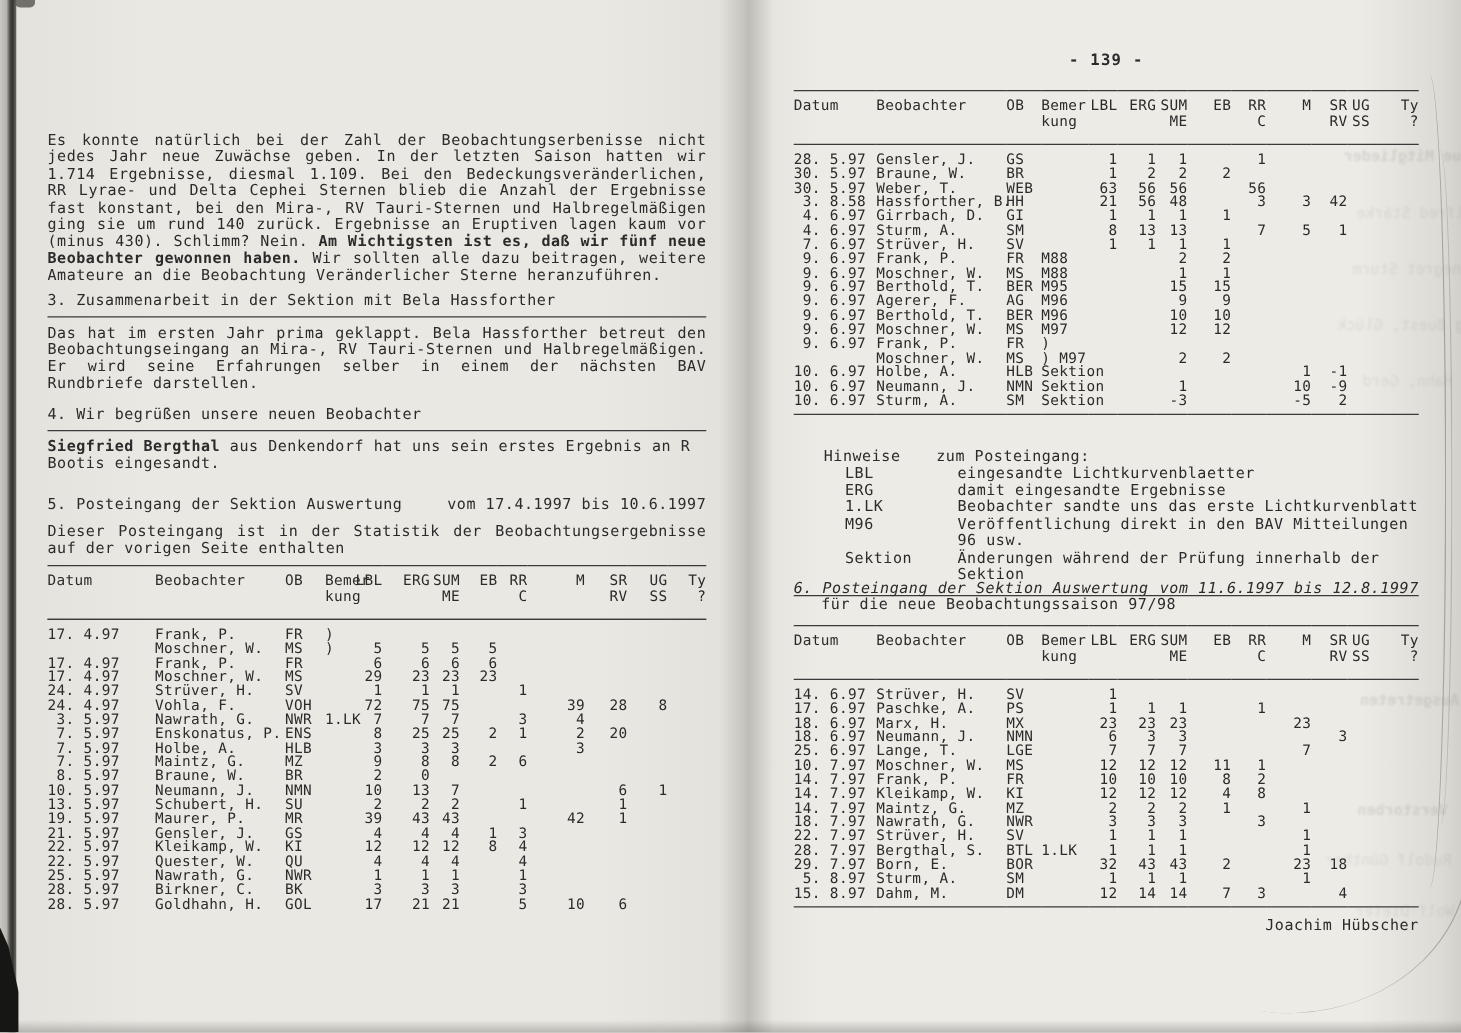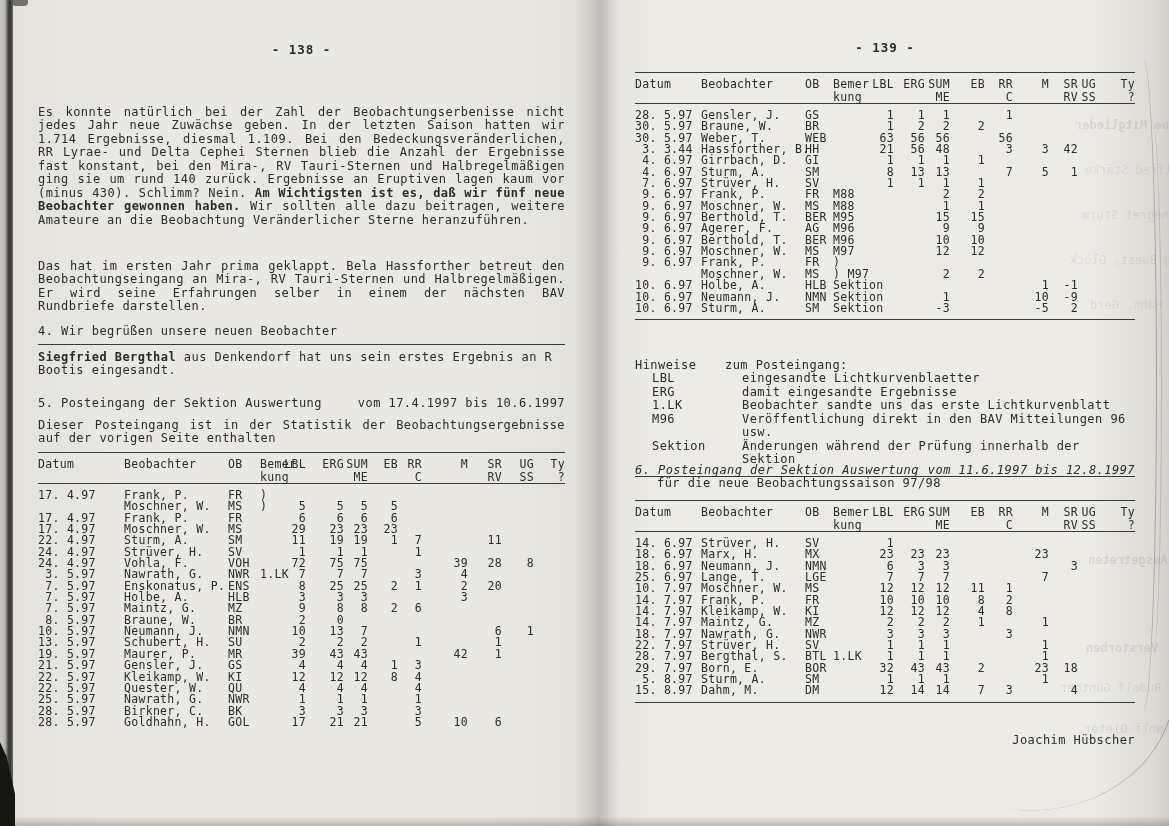--- a/index.html
+++ b/index.html
@@ -40,31 +40,31 @@
   .pagenum{position:absolute;text-align:center;font-weight:bold;font-size:12.5px;letter-spacing:1px;}
   .heading{position:absolute;font-size:12px;letter-spacing:.45px;border-bottom:1.5px solid var(--rule);padding-bottom:6px;}
   .heading-row{position:absolute;font-size:12px;letter-spacing:.45px;display:flex;justify-content:space-between;}
   .para{position:absolute;font-size:12px;letter-spacing:.45px;line-height:13.45px;text-align:justify;margin:0;}
   .para b{font-weight:bold;}
   .note{position:absolute;font-size:12px;letter-spacing:.45px;line-height:13.45px;margin:0;}
   
   table.obs{position:absolute;border-collapse:collapse;table-layout:fixed;
     border-top:1.5px solid var(--rule);font-size:11.5px;letter-spacing:.3px;}
   table.obs td{padding:0;line-height:11.35px;white-space:pre;overflow:visible;vertical-align:top;}
-  table.obs thead td{border-bottom:1.5px solid var(--rule);padding-top:5px;padding-bottom:0;line-height:12.5px;}
+  table.obs thead td{border-bottom:1.5px solid var(--rule);padding-top:5px;padding-bottom:12px;line-height:12.5px;}
   table.obs tbody tr:first-child td{padding-top:6px;}
   table.obs .num{text-align:right;}
   table.obs .txt{text-align:left;}
   table.obs.ruled-bottom{border-bottom:1.5px solid var(--rule);}
   table.obs.ruled-bottom tbody tr:last-child td{padding-bottom:5px;}
   
   .hinweise{position:absolute;font-size:12px;letter-spacing:.45px;line-height:13.45px;
     border-bottom:1.5px solid var(--rule);padding-bottom:9px;}
   .hinweise .hrow{display:flex;}
-  .hinweise .hkey{width:90px;flex:none;white-space:pre;}
+  .hinweise .hkey{width:90px;flex:none;white-space:pre;margin-left:24px;}
   .signature{position:absolute;font-size:12px;letter-spacing:.45px;text-align:right;}
 </style>
 </head>
 <body>
 
 <div class="edge-strip"></div>
 <div class="corner-blob"></div>
 <div class="top-mark"></div>
 <div class="gutter"></div>
 <div class="bottom-shade"></div>
@@ -77,24 +77,24 @@
     <div class="bleed" style="left: 1082px; top: 208px;">Annegret Sturm</div>
     <div class="bleed" style="left: 1070px; top: 253px;">Georg Buest, Glück</div>
     <div class="bleed" style="left: 1090px; top: 298px;">Hahn, Gerd</div>
     <div class="bleed b-bold" style="left: 1088px; top: 553px;">Ausgetreten</div>
     <div class="bleed b-bold" style="left: 1086px; top: 641px;">Verstorben</div>
     <div class="bleed" style="left: 1060px; top: 681px;">Dipl. Ing. Rudolf Günther</div>
     <div class="bleed" style="left: 1084px; top: 722px;">Wolf-Dieter</div>
   </div>
 
 <div class="page" id="left-page">
-  <div class="pagenum" style="left:25px;top:42px;width:527px;">- 138 -</div>
 
   <p class="para" style="left:25px;top:106px;width:527px;"><span>Es konnte natürlich bei der Zahl der Beobachtungserbenisse nicht jedes Jahr neue Zuwächse geben. In der letzten Saison hatten wir 1.714 Ergebnisse, diesmal 1.109. Bei den Bedeckungsveränderlichen, RR Lyrae- und Delta Cephei Sternen blieb die Anzahl der Ergebnisse fast konstant, bei den Mira-, RV Tauri-Sternen und Halbregelmäßigen ging sie um rund 140 zurück. Ergebnisse an Eruptiven  lagen kaum vor (minus 430). Schlimm? Nein. </span><b>Am Wichtigsten ist es, daß wir fünf neue Beobachter gewonnen haben.</b><span> Wir sollten alle dazu beitragen, weitere Amateure an die Beobachtung Veränderlicher Sterne heranzuführen.</span></p>
 
+  <div class="heading" style="left:25px;top:233px;width:527px;">3. Zusammenarbeit in der Sektion mit Bela Hassforther</div>
   <p class="para" style="left:25px;top:260px;width:527px;">Das hat im ersten Jahr prima geklappt. Bela Hassforther betreut den Beobachtungseingang an Mira-, RV Tauri-Sternen und Halbregelmäßigen. Er wird seine Erfahrungen selber in einem der nächsten BAV Rundbriefe darstellen.</p>
 
   <div class="heading" style="left:25px;top:324px;width:527px;">4. Wir begrüßen unsere neuen Beobachter</div>
   <p class="para" style="left:25px;top:351px;width:527px;text-align:left;"><b>Siegfried Bergthal</b><span> aus Denkendorf hat uns sein erstes Ergebnis an R Bootis eingesandt.</span></p>
 
   <div class="heading-row" style="left:25px;top:396px;width:527px;">
     <span>5. Posteingang der Sektion Auswertung</span>
     <span>vom 17.4.1997 bis 10.6.1997</span>
   </div>
   <p class="note" style="left:25px;top:419px;width:527px;text-align:justify;">Dieser Posteingang ist in der Statistik der Beobachtungsergebnisse auf der vorigen Seite enthalten</p>
@@ -187,35 +187,20 @@
           <td class="num">23</td>
           <td class="num">23</td>
           <td class="num">23</td>
           <td class="num"></td>
           <td class="num"></td>
           <td class="num"></td>
           <td class="num"></td>
           <td class="num"></td>
         </tr>
         <tr>
-          <td class="txt">22. 4.97</td>
-          <td class="txt">Sturm, A.</td>
-          <td class="txt">SM</td>
-          <td class="txt"></td>
-          <td class="num">11</td>
-          <td class="num">19</td>
-          <td class="num">19</td>
-          <td class="num">1</td>
-          <td class="num">7</td>
-          <td class="num"></td>
-          <td class="num">11</td>
-          <td class="num"></td>
-          <td class="num"></td>
-        </tr>
-        <tr>
           <td class="txt">24. 4.97</td>
           <td class="txt">Strüver, H.</td>
           <td class="txt">SV</td>
           <td class="txt"></td>
           <td class="num">1</td>
           <td class="num">1</td>
           <td class="num">1</td>
           <td class="num"></td>
           <td class="num">1</td>
           <td class="num"></td>
@@ -528,21 +513,21 @@
           <td class="num">56</td>
           <td class="num">56</td>
           <td class="num"></td>
           <td class="num">56</td>
           <td class="num"></td>
           <td class="num"></td>
           <td class="num"></td>
           <td class="num"></td>
         </tr>
         <tr>
-          <td class="txt"> 3. 3.44</td>
+          <td class="txt"> 3. 8.58</td>
           <td class="txt">Hassforther, B.</td>
           <td class="txt">HH</td>
           <td class="txt"></td>
           <td class="num">21</td>
           <td class="num">56</td>
           <td class="num">48</td>
           <td class="num"></td>
           <td class="num">3</td>
           <td class="num">3</td>
           <td class="num">42</td>
@@ -839,20 +824,35 @@
           <td class="num"></td>
           <td class="num"></td>
           <td class="num"></td>
           <td class="num"></td>
           <td class="num"></td>
           <td class="num"></td>
           <td class="num"></td>
           <td class="num"></td>
         </tr>
         <tr>
+          <td class="txt">17. 6.97</td>
+          <td class="txt">Paschke, A.</td>
+          <td class="txt">PS</td>
+          <td class="txt"></td>
+          <td class="num">1</td>
+          <td class="num">1</td>
+          <td class="num">1</td>
+          <td class="num"></td>
+          <td class="num">1</td>
+          <td class="num"></td>
+          <td class="num"></td>
+          <td class="num"></td>
+          <td class="num"></td>
+        </tr>
+        <tr>
           <td class="txt">18. 6.97</td>
           <td class="txt">Marx, H.</td>
           <td class="txt">MX</td>
           <td class="txt"></td>
           <td class="num">23</td>
           <td class="num">23</td>
           <td class="num">23</td>
           <td class="num"></td>
           <td class="num"></td>
           <td class="num">23</td>

